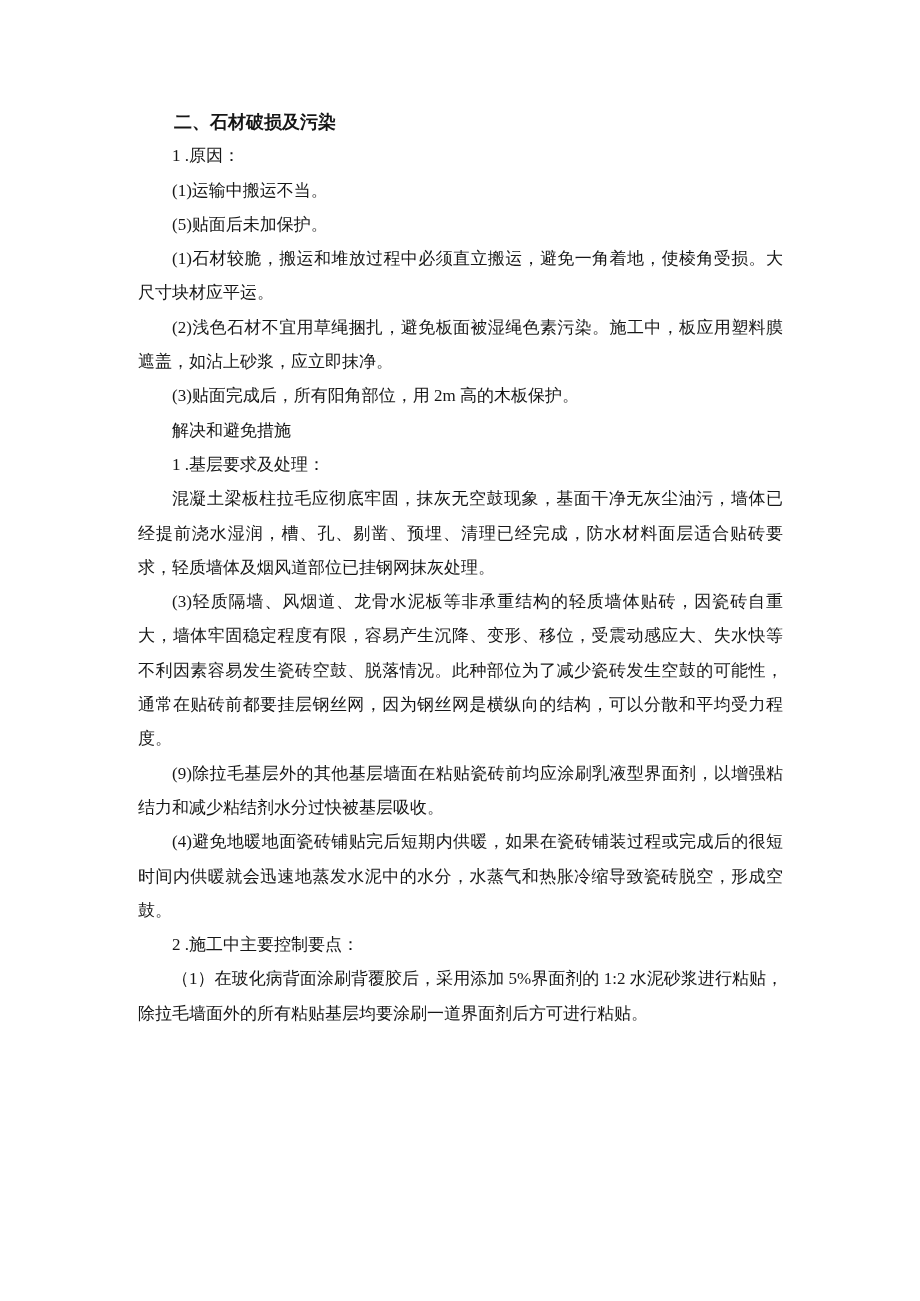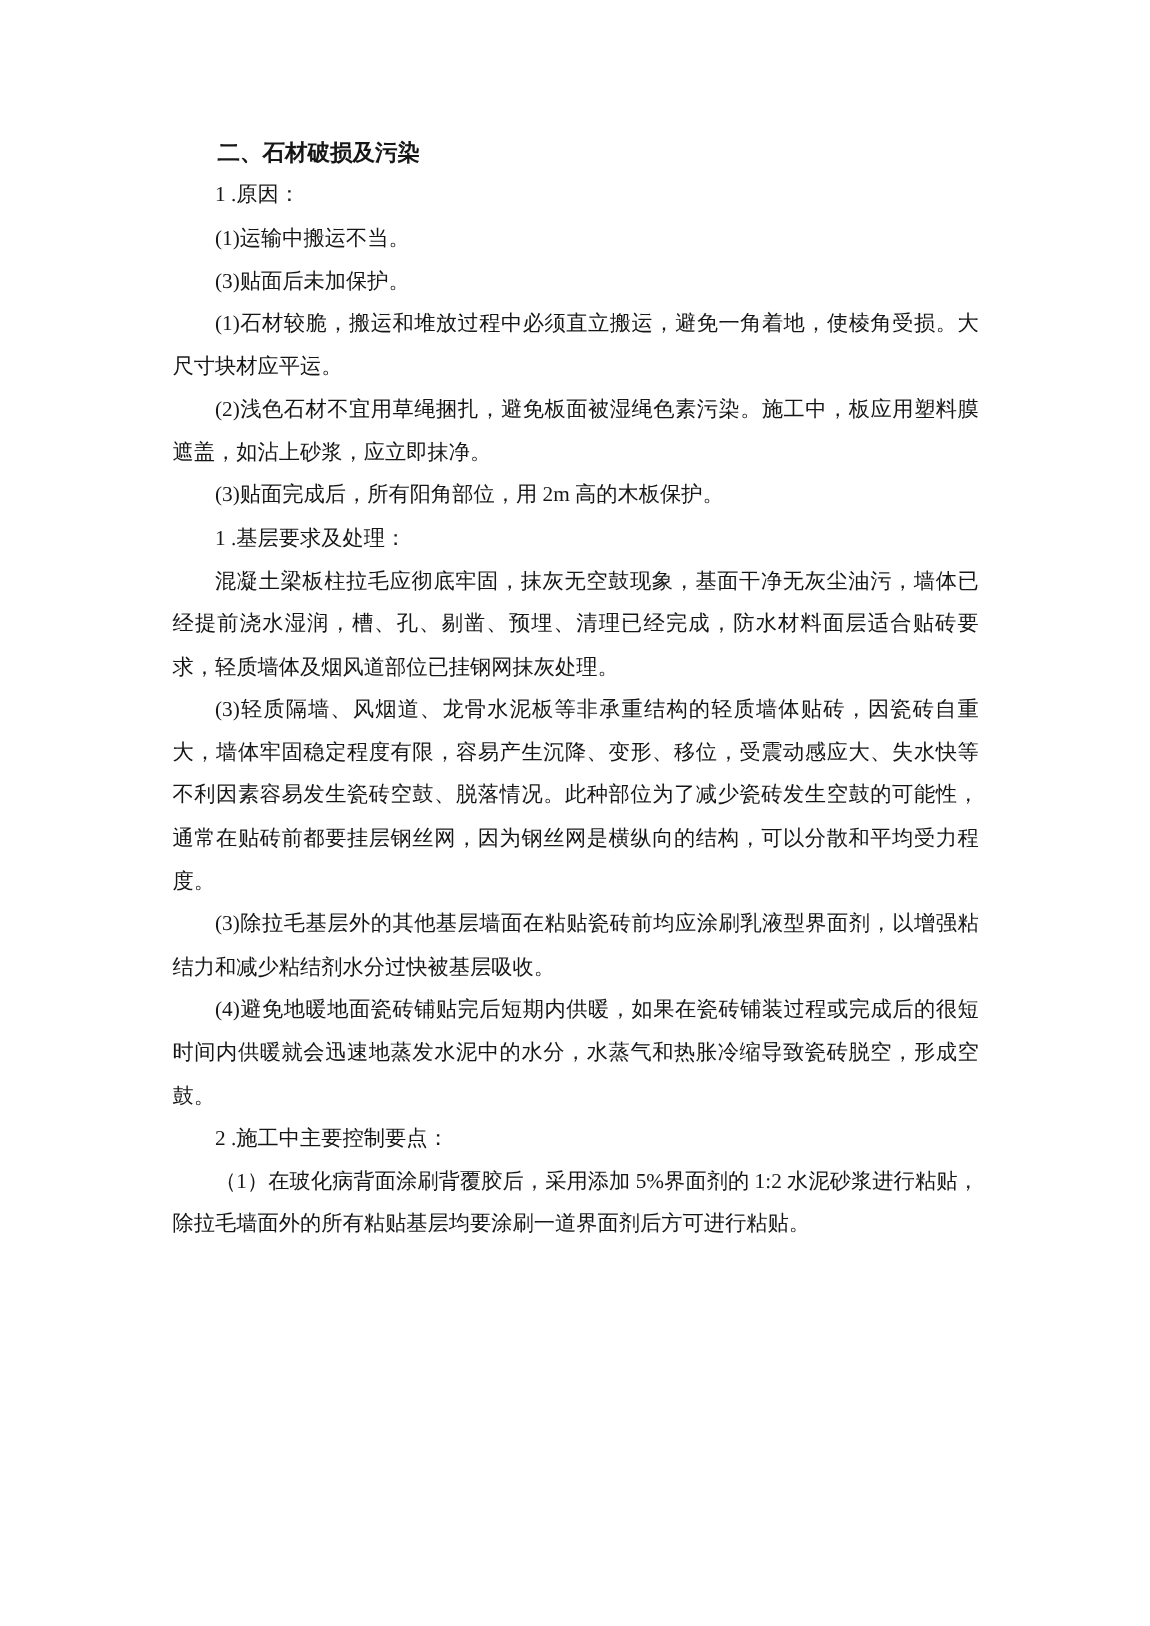--- a/index.html
+++ b/index.html
@@ -36,24 +36,25 @@
     text-align: left;
   }
 </style>
 </head>
 <body>
 
 <div class="page">
   <p class="heading">二、石材破损及污染</p>
   <p>1 .原因：</p>
   <p>(1)运输中搬运不当。</p>
-  <p>(3)贴面后未加保护。</p>
+  <p>(5)贴面后未加保护。</p>
   <p>(1)石材较脆，搬运和堆放过程中必须直立搬运，避免一角着地，使棱角受损。大尺寸块材应平运。</p>
   <p>(2)浅色石材不宜用草绳捆扎，避免板面被湿绳色素污染。施工中，板应用塑料膜遮盖，如沾上砂浆，应立即抹净。</p>
   <p>(3)贴面完成后，所有阳角部位，用 2m 高的木板保护。</p>
+  <p>解决和避免措施</p>
   <p>1 .基层要求及处理：</p>
   <p>混凝土梁板柱拉毛应彻底牢固，抹灰无空鼓现象，基面干净无灰尘油污，墙体已经提前浇水湿润，槽、孔、剔凿、预埋、清理已经完成，防水材料面层适合贴砖要求，轻质墙体及烟风道部位已挂钢网抹灰处理。</p>
   <p>(3)轻质隔墙、风烟道、龙骨水泥板等非承重结构的轻质墙体贴砖，因瓷砖自重大，墙体牢固稳定程度有限，容易产生沉降、变形、移位，受震动感应大、失水快等不利因素容易发生瓷砖空鼓、脱落情况。此种部位为了减少瓷砖发生空鼓的可能性，通常在贴砖前都要挂层钢丝网，因为钢丝网是横纵向的结构，可以分散和平均受力程度。</p>
-  <p>(3)除拉毛基层外的其他基层墙面在粘贴瓷砖前均应涂刷乳液型界面剂，以增强粘结力和减少粘结剂水分过快被基层吸收。</p>
+  <p>(9)除拉毛基层外的其他基层墙面在粘贴瓷砖前均应涂刷乳液型界面剂，以增强粘结力和减少粘结剂水分过快被基层吸收。</p>
   <p>(4)避免地暖地面瓷砖铺贴完后短期内供暖，如果在瓷砖铺装过程或完成后的很短时间内供暖就会迅速地蒸发水泥中的水分，水蒸气和热胀冷缩导致瓷砖脱空，形成空鼓。</p>
   <p>2 .施工中主要控制要点：</p>
   <p>（1）在玻化病背面涂刷背覆胶后，采用添加 5%界面剂的 1:2 水泥砂浆进行粘贴，除拉毛墙面外的所有粘贴基层均要涂刷一道界面剂后方可进行粘贴。</p>
 </div>
 
 </body></html>

